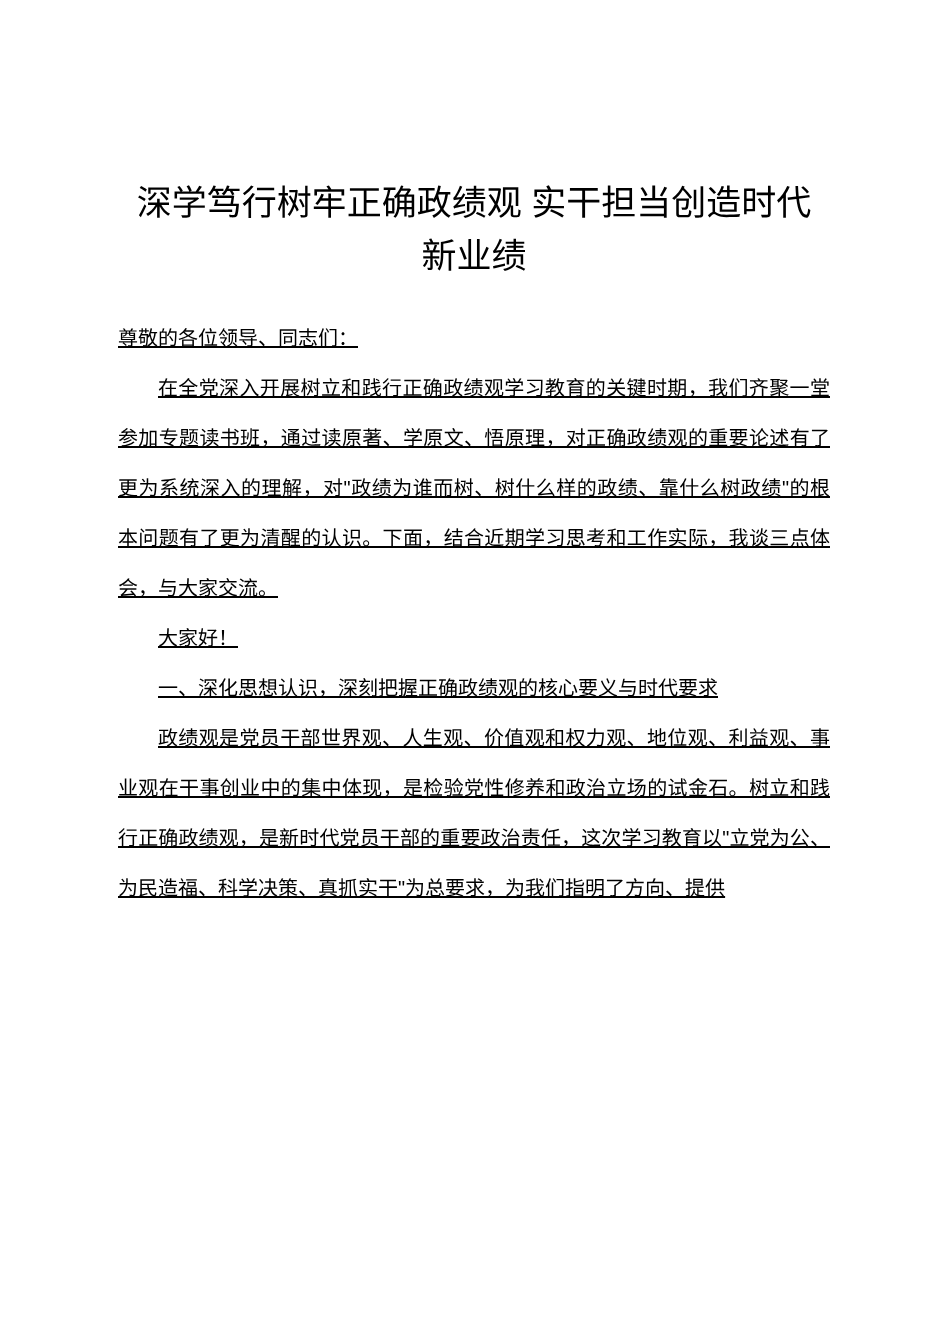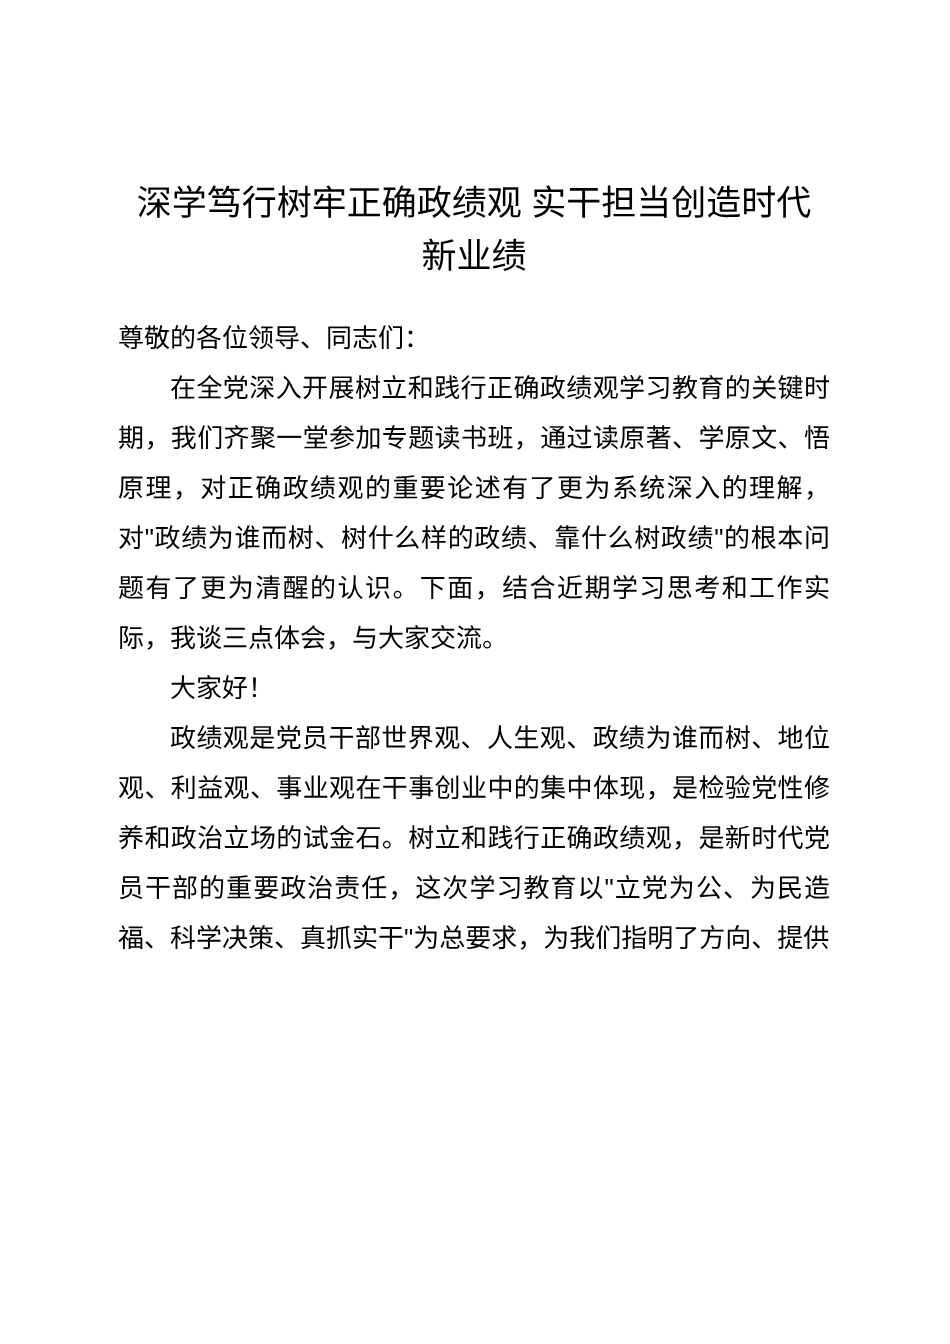--- a/index.html
+++ b/index.html
@@ -30,35 +30,37 @@
   .doc-subtitle {
     font-size: 25px;
     font-weight: 700;
     line-height: 40px;
     text-align: center;
     margin-top: 25px;
     color: #000000;
   }
   .doc-body {
     margin-top: 31px;
-    font-size: 26px;
+    font-size: 20px;
     line-height: 50px;
     color: #000000;
+    text-decoration: underline;
   }
   .para {
     text-align: justify;
     text-justify: inter-ideograph;
   }
   .para.indent { text-indent: 2em; }
   .para.heading { font-weight: 400; }
 </style>
 </head>
 <body>
 
 <div class="page">
   <h1 class="doc-title">深学笃行树牢正确政绩观 实干担当创造时代新业绩</h1>
   <div class="doc-body">
       <p class="para">尊敬的各位领导、同志们：</p>
       <p class="para indent">在全党深入开展树立和践行正确政绩观学习教育的关键时期，我们齐聚一堂参加专题读书班，通过读原著、学原文、悟原理，对正确政绩观的重要论述有了更为系统深入的理解，对"政绩为谁而树、树什么样的政绩、靠什么树政绩"的根本问题有了更为清醒的认识。下面，结合近期学习思考和工作实际，我谈三点体会，与大家交流。</p>
       <p class="para indent">大家好！</p>
-      <p class="para indent">政绩观是党员干部世界观、人生观、政绩为谁而树、地位观、利益观、事业观在干事创业中的集中体现，是检验党性修养和政治立场的试金石。树立和践行正确政绩观，是新时代党员干部的重要政治责任，这次学习教育以"立党为公、为民造福、科学决策、真抓实干"为总要求，为我们指明了方向、提供</p>
+      <p class="para indent heading">一、深化思想认识，深刻把握正确政绩观的核心要义与时代要求</p>
+      <p class="para indent">政绩观是党员干部世界观、人生观、价值观和权力观、地位观、利益观、事业观在干事创业中的集中体现，是检验党性修养和政治立场的试金石。树立和践行正确政绩观，是新时代党员干部的重要政治责任，这次学习教育以"立党为公、为民造福、科学决策、真抓实干"为总要求，为我们指明了方向、提供</p>
     </div>
 </div>
 
 </body></html>

